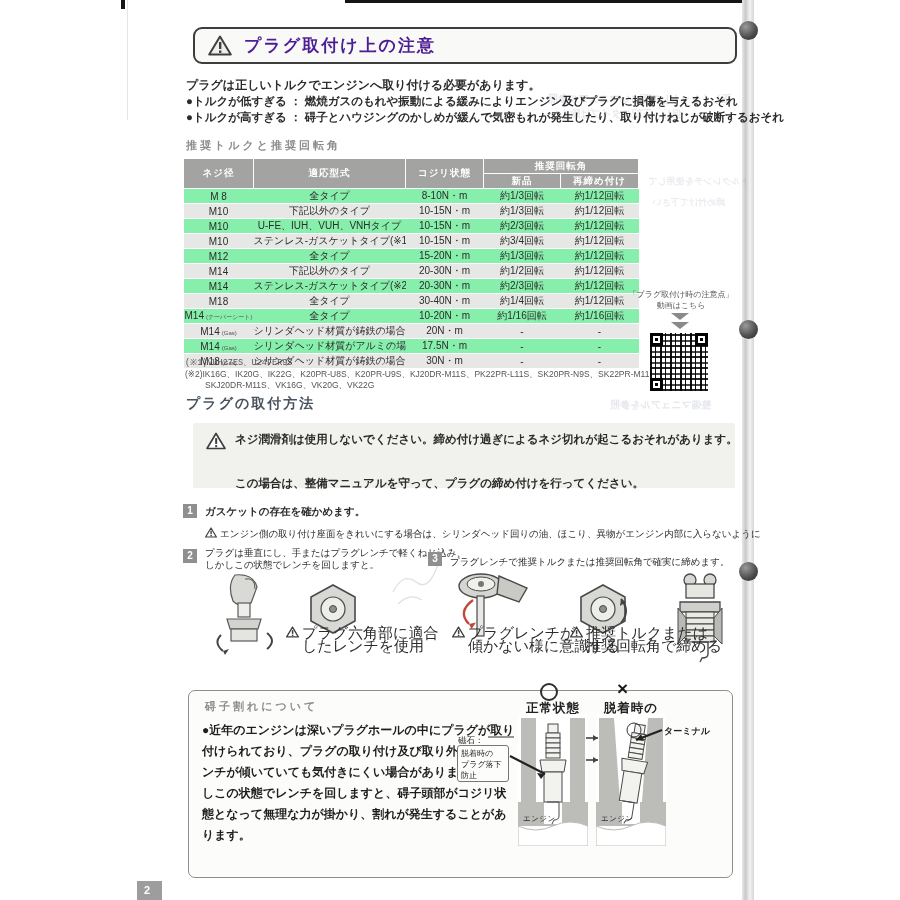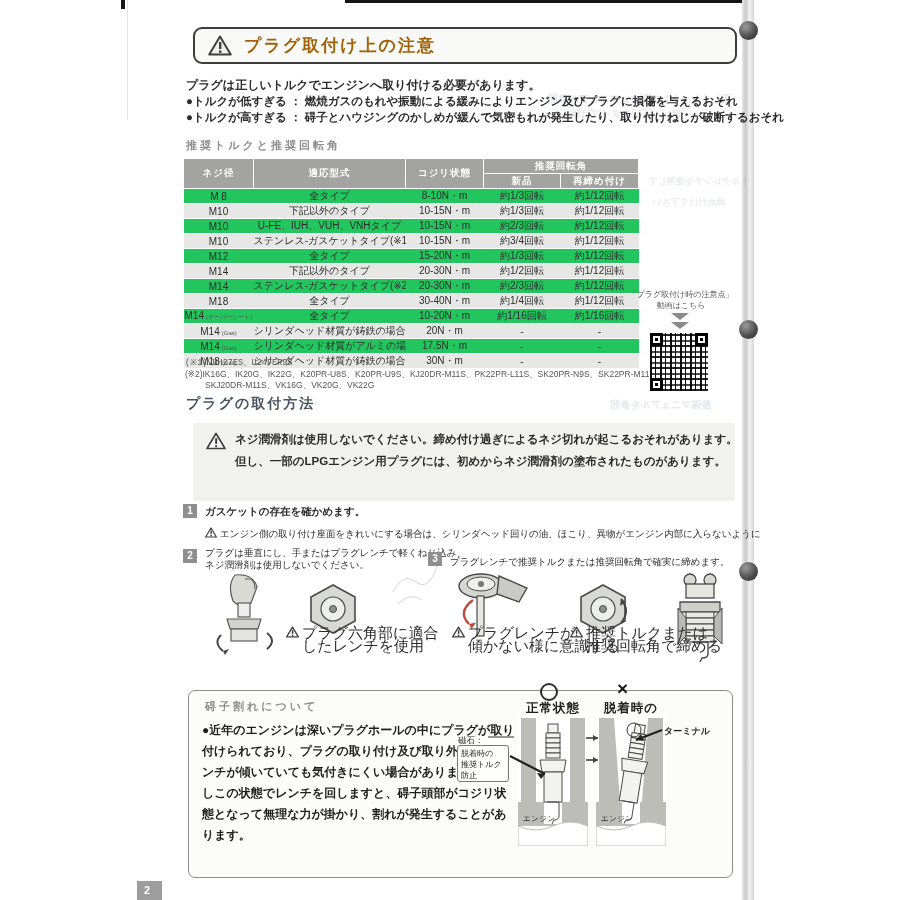--- a/index.html
+++ b/index.html
@@ -16,48 +16,48 @@
   .left-edge{left:127px;top:0;width:1px;height:120px;background:rgba(0,0,0,.10);}
   .binder-rod{left:742px;top:0;width:12px;height:900px;
     background:linear-gradient(90deg,#e8e8e8,#c9c9c9 30%,#f2f2f2 65%,#d6d6d6);}
   .binder-ball{width:19px;height:19px;border-radius:50%;
     background:radial-gradient(circle at 35% 30%,#9a9a9a,#4a4a4a 60%,#2d2d2d);left:739px;}
   
   .ghost{color:#99a3b5;transform:scaleX(-1);filter:blur(.6px);font-weight:bold;white-space:nowrap;}
   
   .banner{left:193px;top:27px;width:544px;height:37px;border:2px solid #3d3d3d;border-radius:9px;
     background:#f9f9f7;display:flex;align-items:center;box-sizing:border-box;}
-  .banner-title{font-size:17px;font-weight:bold;color:#a16207;letter-spacing:2px;margin-left:12px;}
+  .banner-title{font-size:17px;font-weight:bold;color:#4c1d95;letter-spacing:2px;margin-left:12px;}
   .warn-svg{display:block;}
   
   .intro-line{left:186px;top:77px;font-size:12px;color:#2b2b2b;font-weight:600;white-space:nowrap;}
   .bullet{font-size:11.5px;color:#2b2b2b;font-weight:600;white-space:nowrap;}
   .sec-title{font-size:11px;font-weight:bold;color:#8d8d8d;letter-spacing:3px;white-space:nowrap;}
   .sec-title-dark{font-size:14px;font-weight:bold;color:#49535f;letter-spacing:2px;white-space:nowrap;}
   
   table.tq{left:183px;top:158px;width:455px;border-collapse:collapse;table-layout:fixed;position:absolute;}
   table.tq th{background:#a3a3a2;color:#fff;font-size:9.5px;font-weight:bold;
     border:1px solid #fff;padding:0;height:14px;letter-spacing:1px;}
   table.tq td{font-size:10px;color:#2c2c2c;text-align:center;border-top:1.5px solid #fff;
     padding:0;height:14px;white-space:nowrap;overflow:hidden;}
-  table.tq tr.odd td{background:#22c55e;}
+  table.tq tr.odd td{background:#86efac;}
   table.tq tr.even td{background:#e7e7e5;}
   td .tiny{font-size:6px;color:#555;margin-left:2px;}
   .notes{font-size:8.5px;color:#555;white-space:nowrap;line-height:10px;}
   
   .qr-cap{font-size:8px;color:#555;width:110px;text-align:center;white-space:nowrap;}
   .qr-arrow{width:0;height:0;border-left:9px solid transparent;border-right:9px solid transparent;
     border-top:7px solid #8a8a8a;}
   .qr{left:650px;top:333px;width:58px;height:58px;background:
      repeating-linear-gradient(0deg,rgba(0,0,0,.85) 0 2px,transparent 2px 5px,rgba(0,0,0,.7) 5px 7px,transparent 7px 11px),
      repeating-linear-gradient(90deg,#111 0 2px,#fff 2px 5px,#111 5px 6px,#fff 6px 10px);}
   .finder{position:absolute;width:13px;height:13px;border:3px solid #000;background:#fff;box-sizing:border-box;}
   .finder::after{content:"";position:absolute;left:2px;top:2px;width:3px;height:3px;background:#000;}
   
-  .warnbox{left:193px;top:423px;width:542px;height:78px;background:#f1f1ee;border-radius:2px;}
+  .warnbox{left:193px;top:423px;width:542px;height:65px;background:#f1f1ee;border-radius:2px;}
   .warnbox .wline{position:absolute;left:42px;font-size:11.5px;font-weight:600;color:#2a2a2a;white-space:nowrap;}
   
   .stepnum{width:14px;height:14px;background:#8f8f8f;color:#fff;font-size:10px;font-weight:bold;
     text-align:center;line-height:14px;}
   .steptext{font-size:10.5px;color:#2b2b2b;font-weight:600;white-space:nowrap;}
   .stepnote{font-size:9.5px;color:#2b2b2b;white-space:nowrap;}
   .cap{font-size:15px;color:#2b2b2b;line-height:13px;white-space:nowrap;}
   
   .insbox{left:188px;top:690px;width:545px;height:188px;border:1.5px solid #8f8f8f;border-radius:7px;
     background:#fcfcfb;box-sizing:border-box;}
@@ -237,37 +237,37 @@
 
 <div class="abs warnbox">
   <span style="position:absolute;left:13px;top:9px;">
     <svg class="warn-svg" width="20" height="18" viewBox="0 0 24 21">
       <path d="M12 1.5 L22.8 19.5 H1.2 Z" fill="#ffffff" stroke="#3f3f3f" stroke-width="2" stroke-linejoin="round"></path>
       <rect x="11" y="7" width="2.4" height="7" fill="#3f3f3f"></rect>
       <rect x="11" y="15.5" width="2.4" height="2.4" fill="#3f3f3f"></rect>
     </svg>
   </span>
   <div class="wline" style="top:9px;">ネジ潤滑剤は使用しないでください。締め付け過ぎによるネジ切れが起こるおそれがあります。</div>
-  <div class="wline" style="top:31px;">但し、一部のLPGエンジン用プラグには、初めからネジ潤滑剤の塗布されたものがあります。</div>
+  <div class="wline" style="top:53px;">この場合は、整備マニュアルを守って、プラグの締め付けを行ってください。</div>
 </div>
 
 <div class="abs stepnum" style="left:183px;top:504px;">1</div>
 <div class="abs steptext" style="left:205px;top:505px;">ガスケットの存在を確かめます。</div>
 <span class="abs" style="left:205px;top:527px;">
   <svg class="warn-svg" width="12" height="11" viewBox="0 0 24 21">
       <path d="M12 1.5 L22.8 19.5 H1.2 Z" fill="#fff" stroke="#3f3f3f" stroke-width="2.4" stroke-linejoin="round"></path>
       <rect x="10.8" y="7" width="2.8" height="7" fill="#3f3f3f"></rect>
       <rect x="10.8" y="15.5" width="2.8" height="2.6" fill="#3f3f3f"></rect>
     </svg>
 </span>
 <div class="abs stepnote" style="left:220px;top:528px;">エンジン側の取り付け座面をきれいにする場合は、シリンダヘッド回りの油、ほこり、異物がエンジン内部に入らないように</div>
 
 <div class="abs stepnum" style="left:183px;top:549px;">2</div>
 <div class="abs stepnote" style="left:205px;top:547px;">プラグは垂直にし、手またはプラグレンチで軽くねじ込み、</div>
-<div class="abs stepnote" style="left:205px;top:559px;">ネジ潤滑剤は使用しないでください。</div>
+<div class="abs stepnote" style="left:205px;top:559px;">しかしこの状態でレンチを回しますと。</div>
 
 <div class="abs stepnum" style="left:428px;top:552px;">3</div>
 <div class="abs stepnote" style="left:450px;top:556px;">プラグレンチで推奨トルクまたは推奨回転角で確実に締めます。</div>
 
 <svg class="abs" style="left:388px;top:552px;opacity:.22;" width="60" height="60" viewBox="0 0 60 60">
   <path d="M5 40 Q15 20 28 30 T50 12 M10 52 Q22 40 34 48" stroke="#6b7280" stroke-width="1.2" fill="none"></path>
 </svg>
 
 <svg class="abs" style="left:205px;top:573px;" width="85" height="90" viewBox="0 0 85 90">
   <path d="M30 2 Q48 0 52 14 L46 30 Q36 36 28 28 Q22 12 30 2Z" fill="#d9d9d6" stroke="#5a5a5a" stroke-width="1.2"></path>
@@ -400,21 +400,21 @@
     <path d="M29 88 h12 v14 q0 4 -5 4 l-2 4" fill="none"></path>
   </g>
   <circle cx="38" cy="16" r="7" fill="none" stroke="#333" stroke-width="1"></circle>
   <text x="5" y="107" class="engine-label" font-size="7.5" fill="#2e2e2e">エンジン</text>
 </svg>
 
 <div class="abs term-label">ターミナル</div>
 <div class="abs mag-label">磁石：</div>
 <div class="abs mag-box">
   <div>脱着時の</div>
-  <div>推奨トルク</div>
+  <div>プラグ落下</div>
   <div>防止</div>
 </div>
 <svg class="abs" style="left:188px;top:690px;pointer-events:none;" width="545" height="188" viewBox="0 0 545 188">
 
   <path d="M300 47 h26" stroke="#333" stroke-width="1"></path>
   <path d="M322 66 L357 84" stroke="#222" stroke-width="2.2"></path>
   <path d="M357 84 l-8 -1 4 6 Z" fill="#222"></path>
 
   <path d="M474 40 L448 50" stroke="#222" stroke-width="2.2"></path>
   <path d="M448 50 l8 1 -3 -7 Z" fill="#222"></path>

